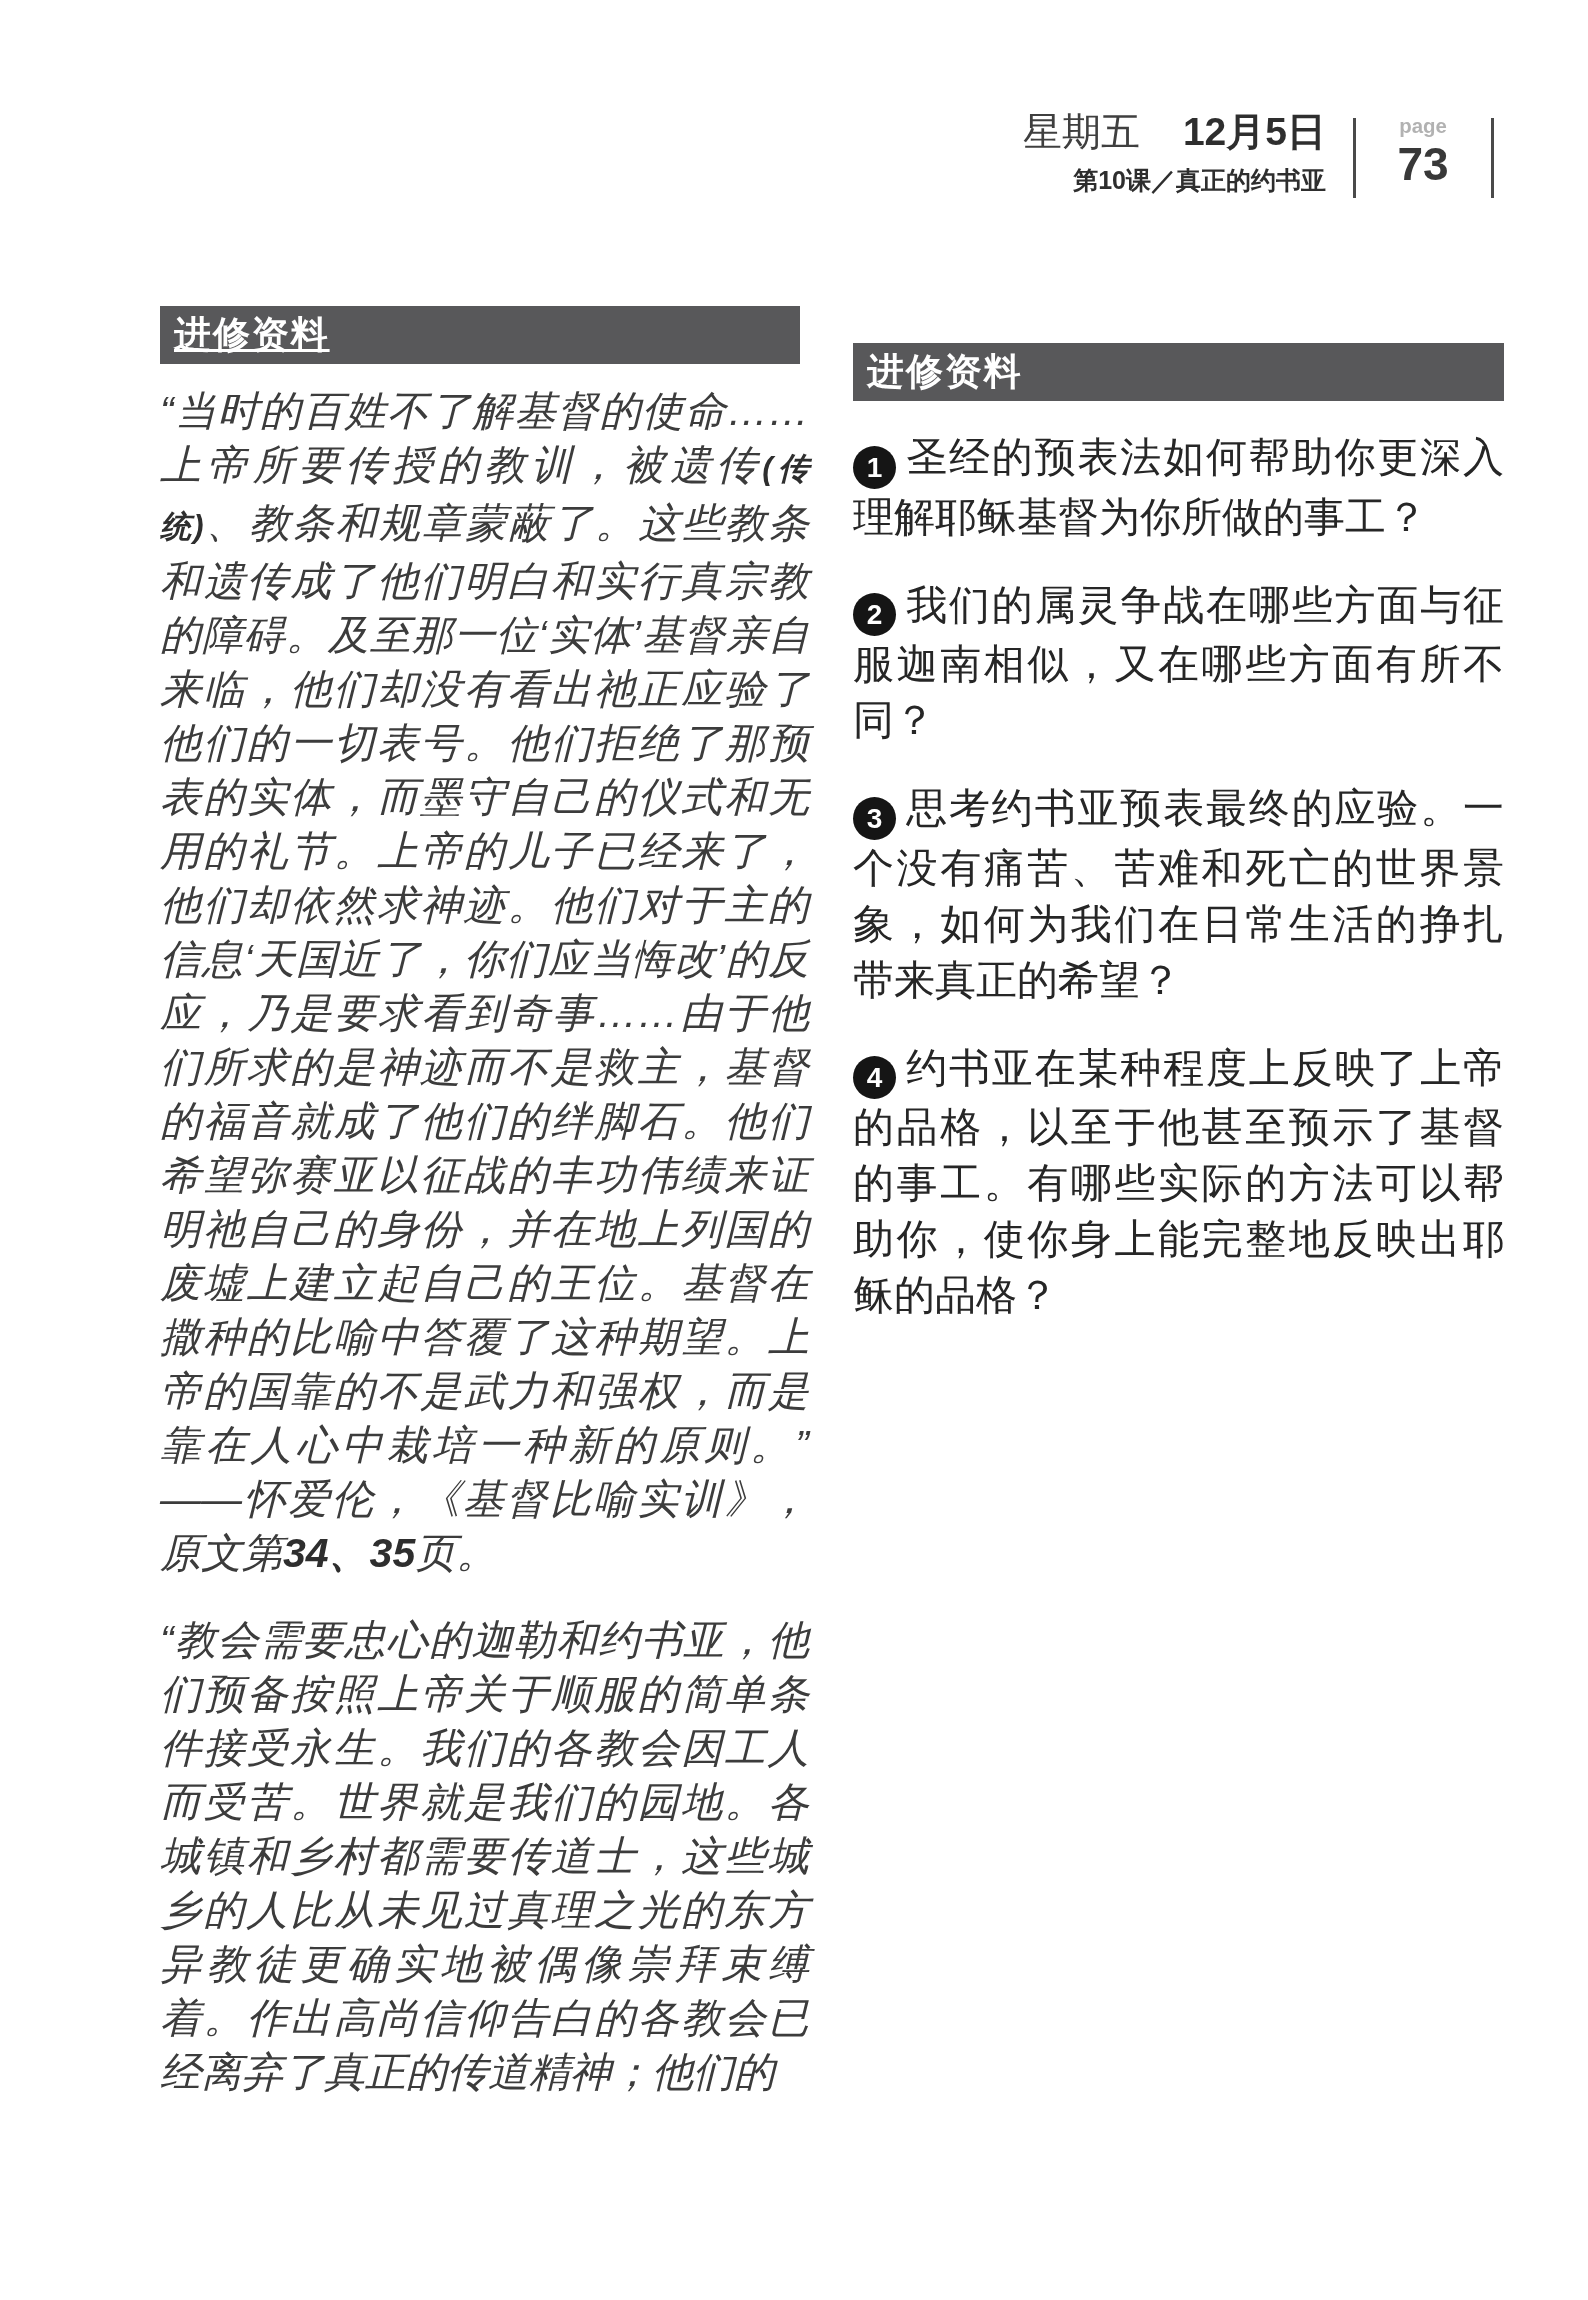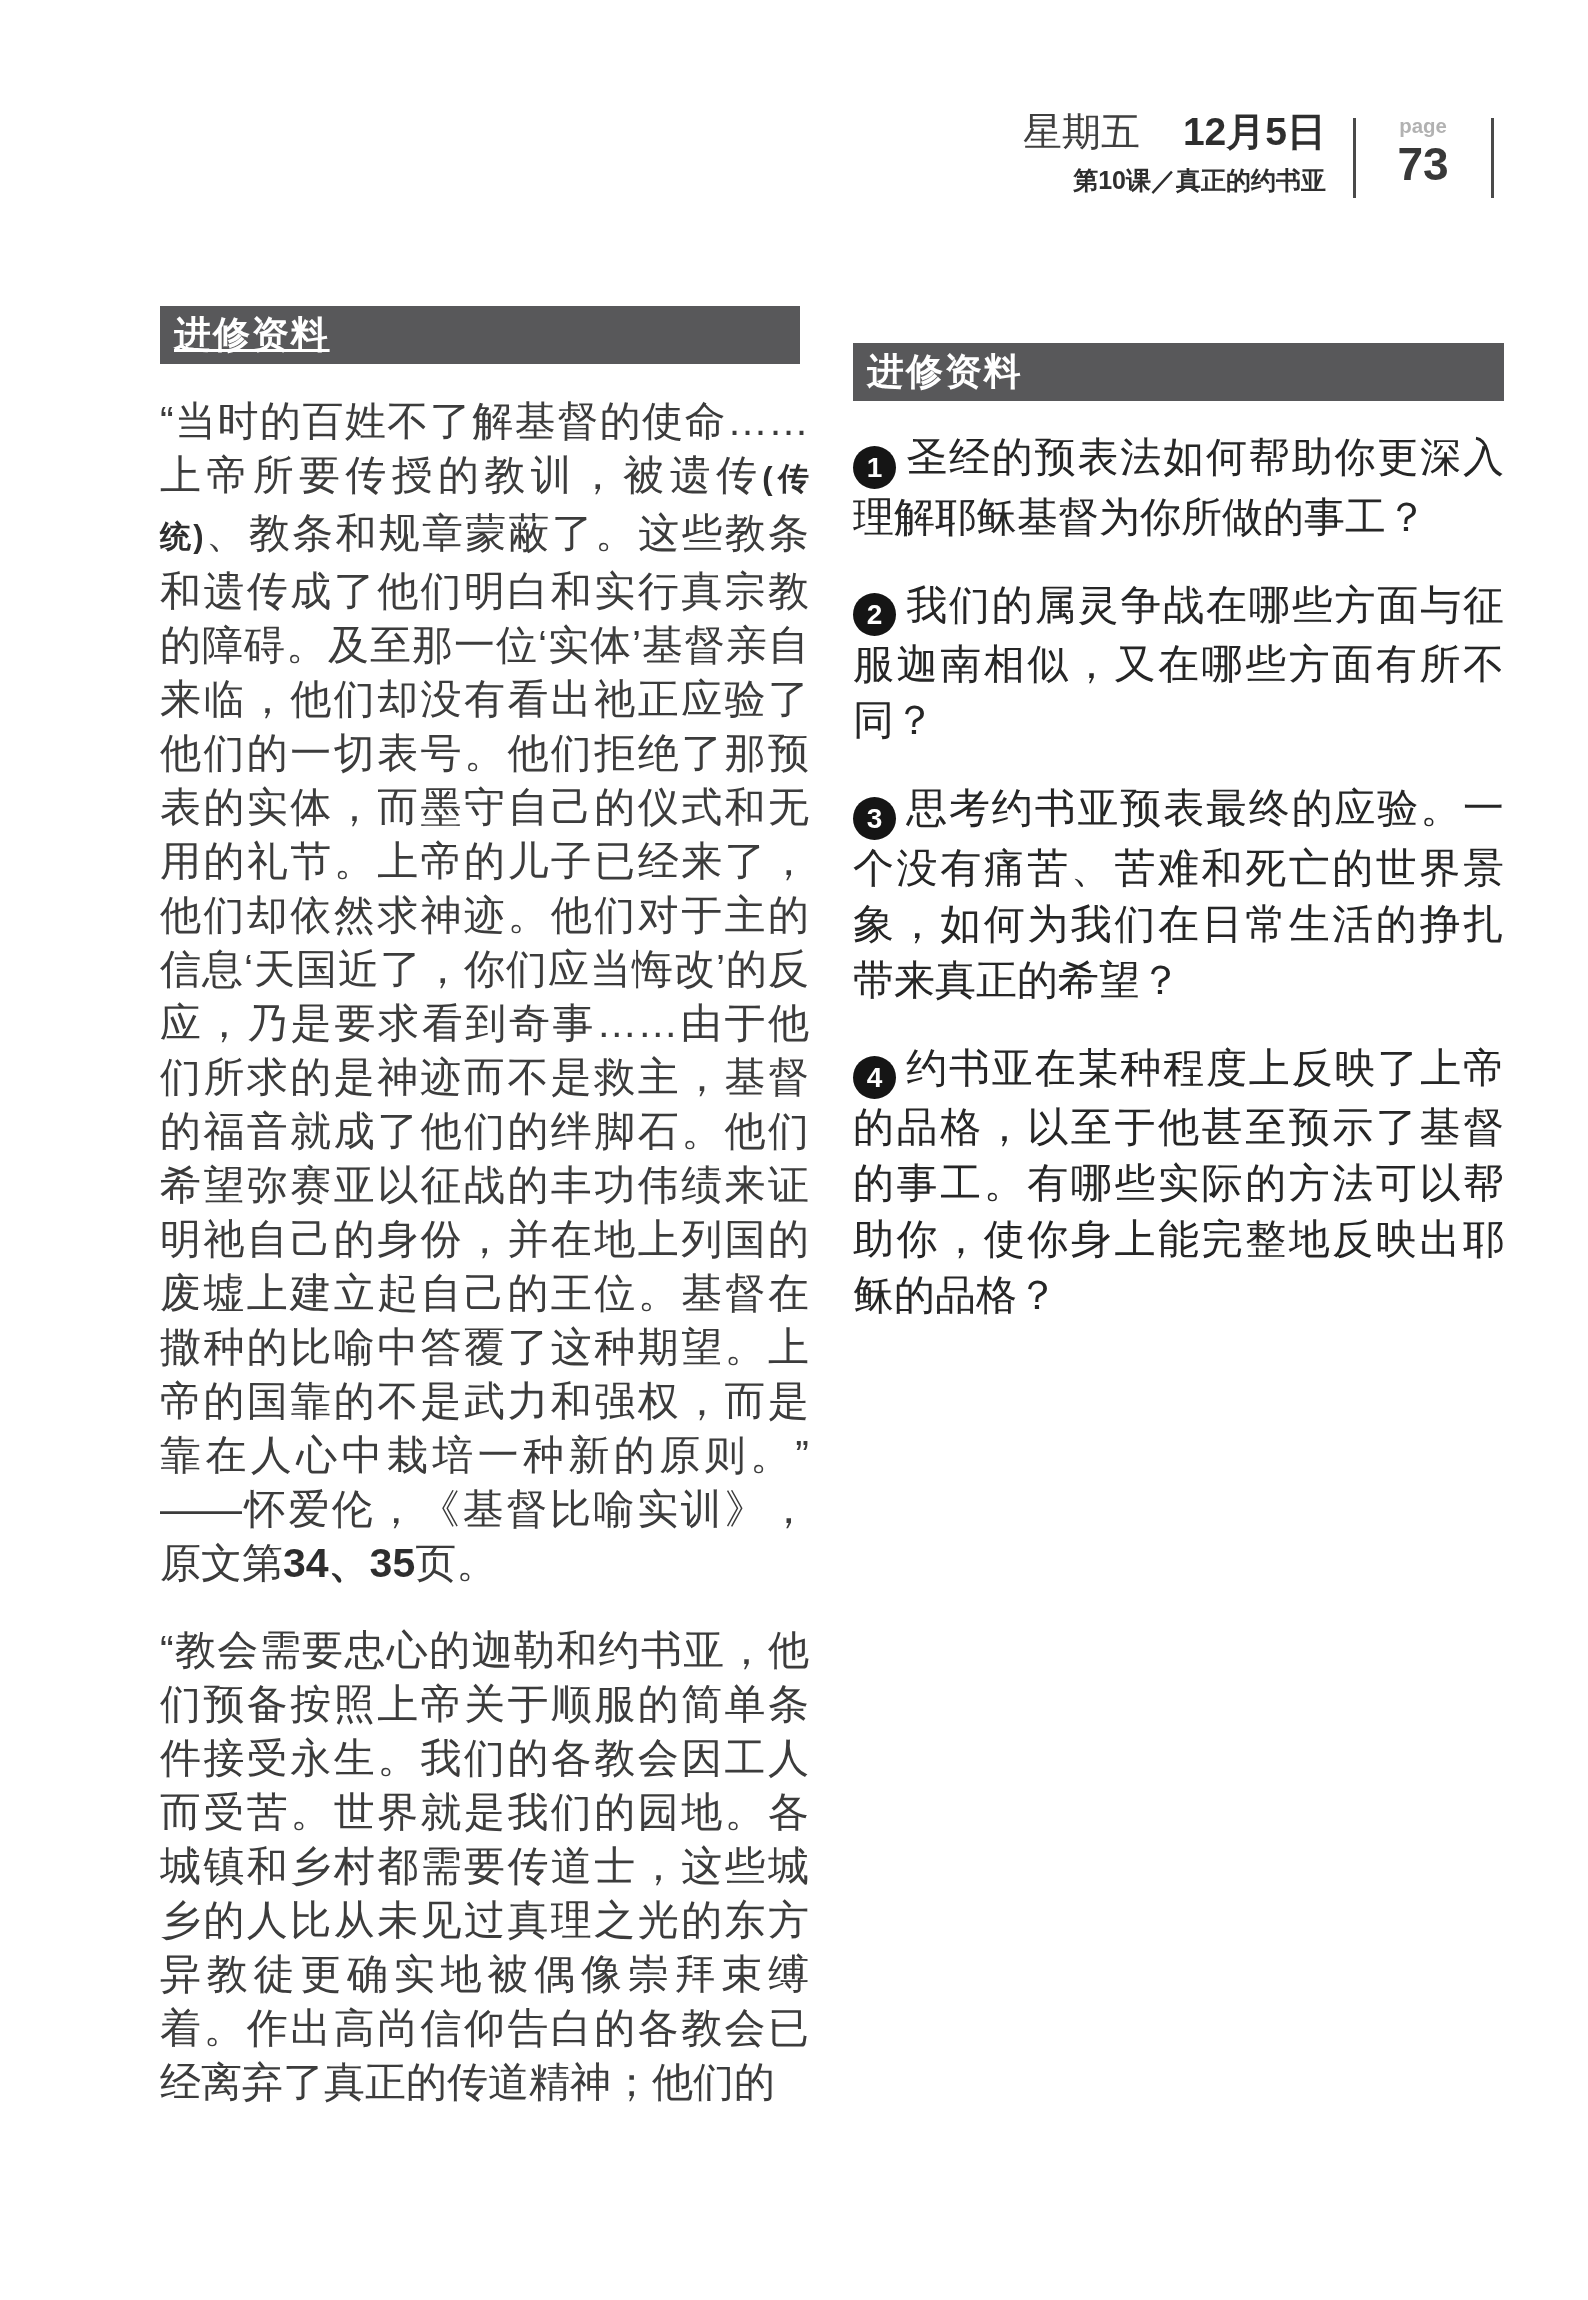--- a/index.html
+++ b/index.html
@@ -34,21 +34,21 @@
     color:#ffffff; font-size:37px; font-weight:bold;
     line-height:58px; padding-left:14px; box-sizing:border-box;
     letter-spacing:1.9px;
   }
   .col-right .section-bar{width:651px; margin-top:35px;}
   .body-para{
     margin:0; font-size:41px; line-height:54px;
     text-align:justify; color:#3c3c3c;
     font-family:"Liberation Sans", sans-serif;
   }
-  .col-left .paras{margin-top:30px;}
+  .col-left .paras{margin-top:20px;font-style:italic;}
   .col-left .body-para + .body-para{margin-top:33px;}
   .small-note{font-size:31px; font-weight:bold; color:#2e2e2e;}
   .bold{font-weight:bold; color:#2e2e2e;}
   
   .questions{margin-top:28px;}
   .question{
     font-family:"Liberation Serif", serif;
     font-size:41px; line-height:56px; color:#262626;
     text-align:justify; margin:0;
   }

